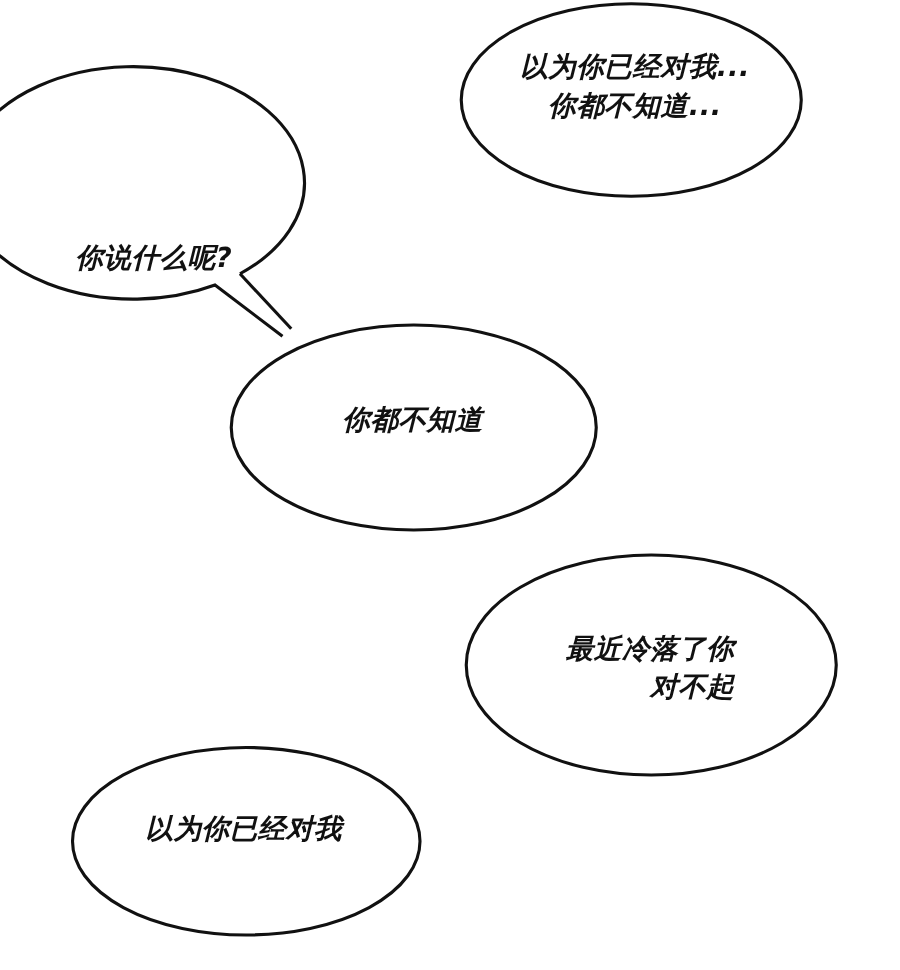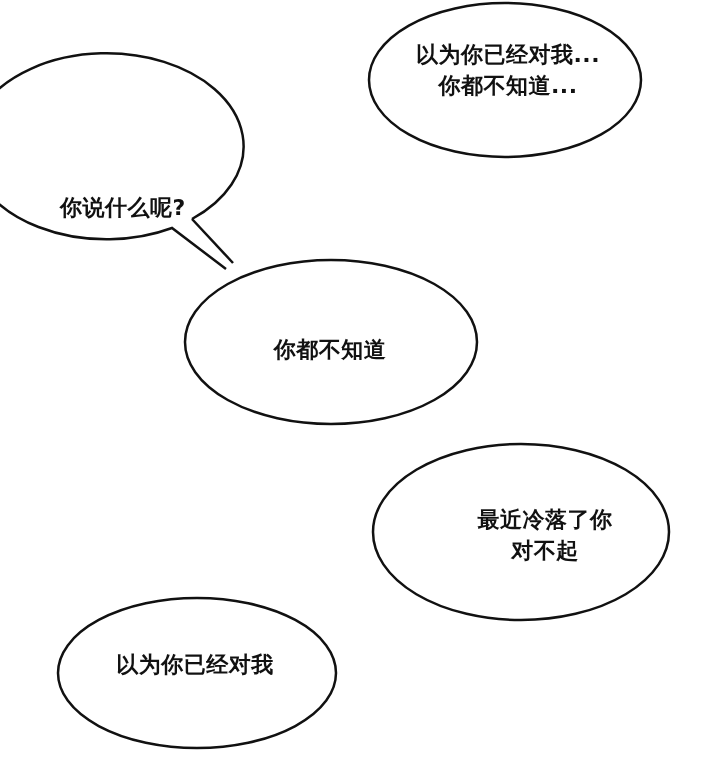--- a/index.html
+++ b/index.html
@@ -1,16 +1,16 @@
 <!DOCTYPE html>
 <html><head>
   <meta charset="utf-8">
   <style>
     html, body { margin: 0; padding: 0; background: #ffffff; }
-    #page { position: relative; width: 720px; height: 776px; background: #ffffff; overflow: hidden; }
+    #page { position: relative; width: 720px; height: 776px; background: #ffffff; overflow: hidden; font-style: italic; }
     svg.art { position: absolute; left: 0; top: 0; }
     .bubble-text {
       position: absolute;
       transform: translate(-50%, -50%);
       font-family: "DejaVu Sans", sans-serif;
       font-weight: bold;
       font-size: 22px;
       line-height: 31px;
       color: #111111;
       text-align: center;
@@ -43,25 +43,25 @@
 
   <div class="bubble-text" style="left:508px; top:70px;">
     <span>以为你已经对我...</span>
     <span>你都不知道...</span>
   </div>
 
   <div class="bubble-text" style="left:123px; top:165px;margin-top:42px;">
     <span>你说什么呢?</span>
   </div>
 
-  <div class="bubble-text" style="left:330px; top:349px;">
+  <div class="bubble-text" style="left:330px; top:337px;">
     <span>你都不知道</span>
   </div>
 
-  <div class="bubble-text" style="left:545px; top:535px;">
+  <div class="bubble-text" style="left:520px; top:535px;text-align:right;">
     <span>最近冷落了你</span>
     <span>对不起</span>
   </div>
 
   <div class="bubble-text" style="left:195px; top:664px;">
     <span>以为你已经对我</span>
   </div>
 </div>
 
 </body></html>

